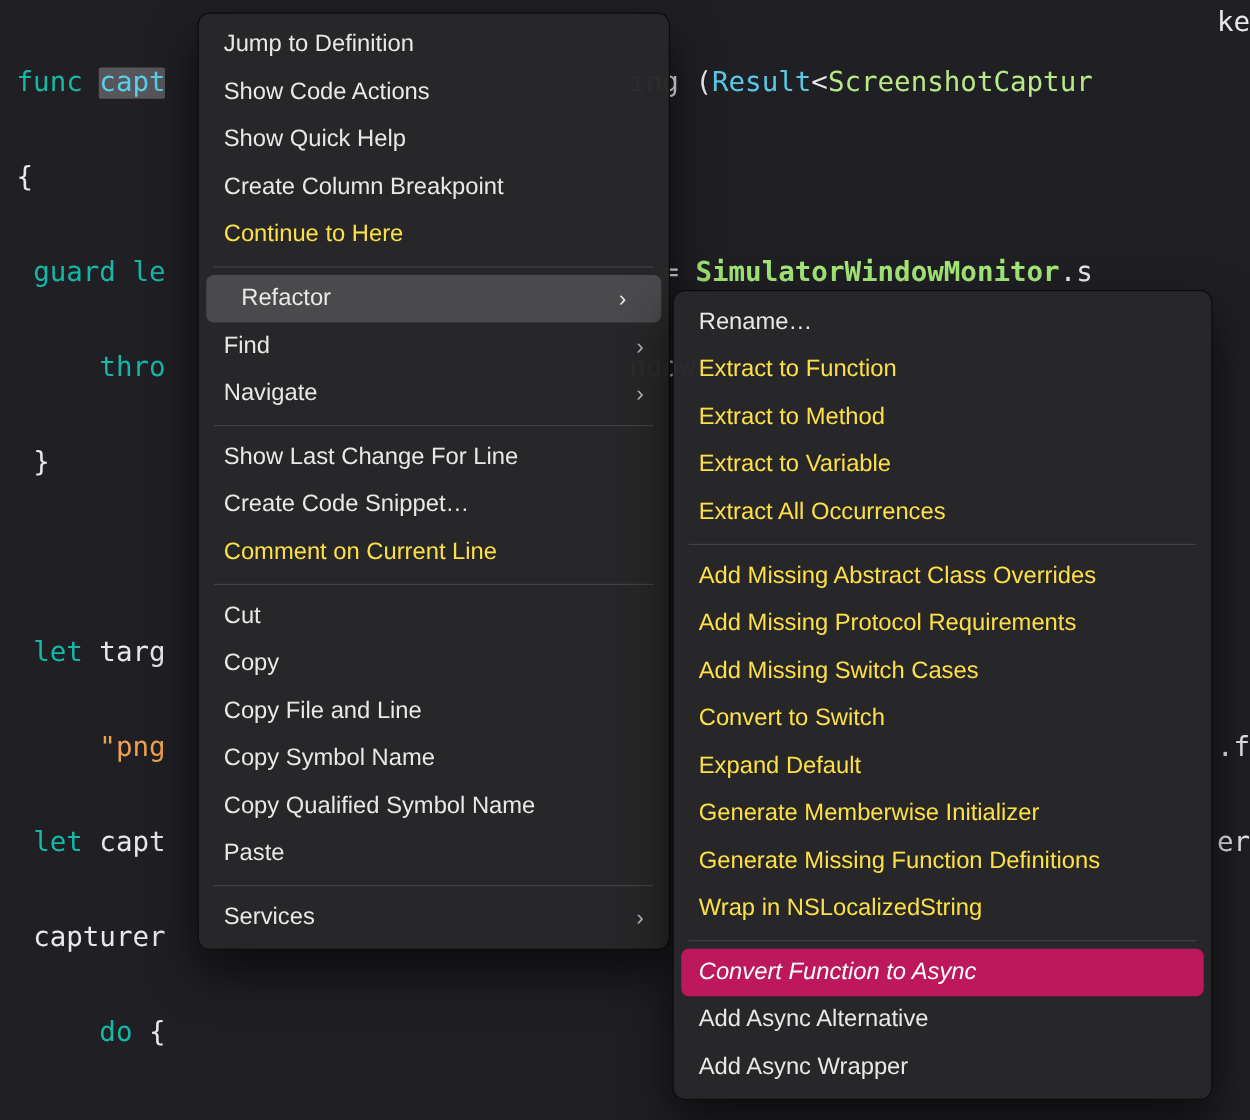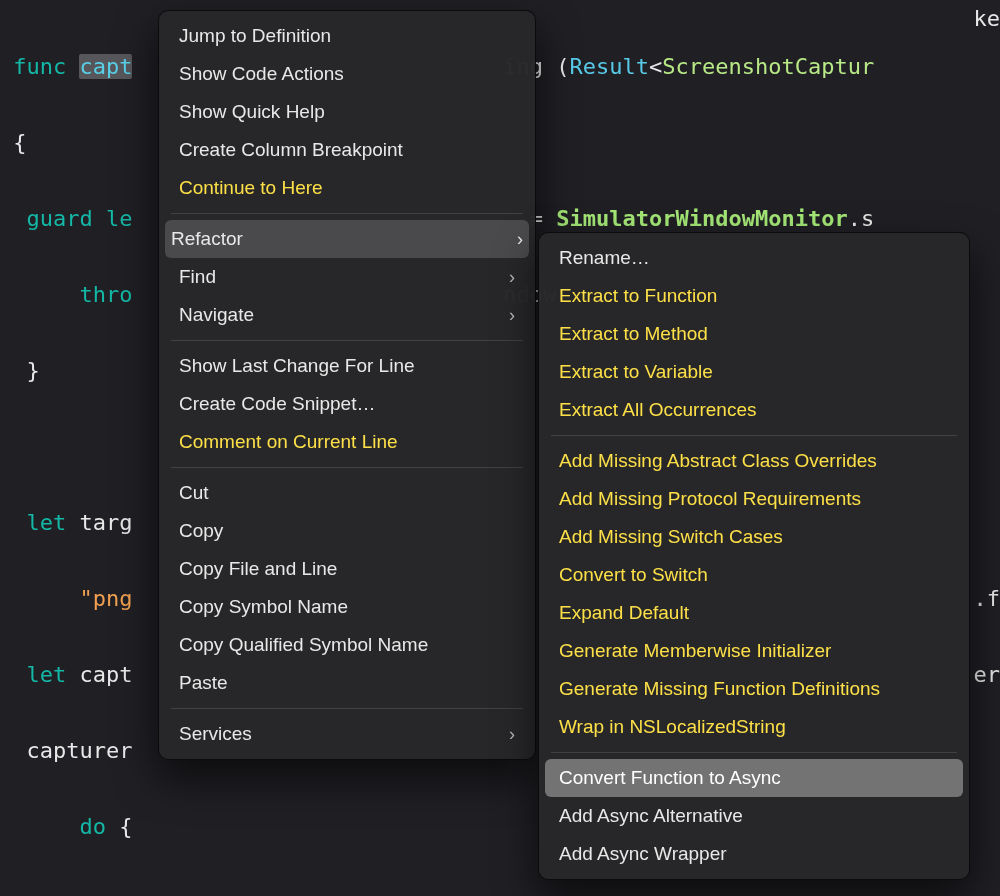--- a/index.html
+++ b/index.html
@@ -66,28 +66,29 @@
       cursor: default;
       line-height: 28px;
     }
     .menu-item.disabled {
       color: #fde047;
     }
     .menu-item.highlighted-gray {
       background: #4a4a4d;
       border-radius: 6px;
       margin: 0 6px;
-      padding: 5px 6px;
+      padding: 5px 28px;
     }
     .menu-item.highlighted-blue {
-      background: #737373;
+      background: #be185d;
       border-radius: 6px;
       margin: 0 6px;
       padding: 5px 14px;
       color: #fff;
+      font-style: italic;
     }
     .menu-sep {
       height: 1px;
       background: rgba(255,255,255,0.12);
       margin: 6px 12px;
     }
     .chevron {
       font-size: 18px;
       color: #b8b8bc;
       margin-left: 30px;

